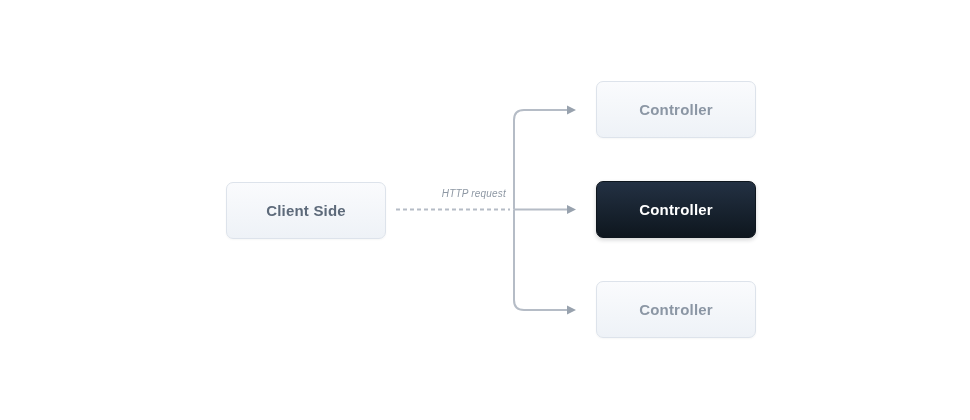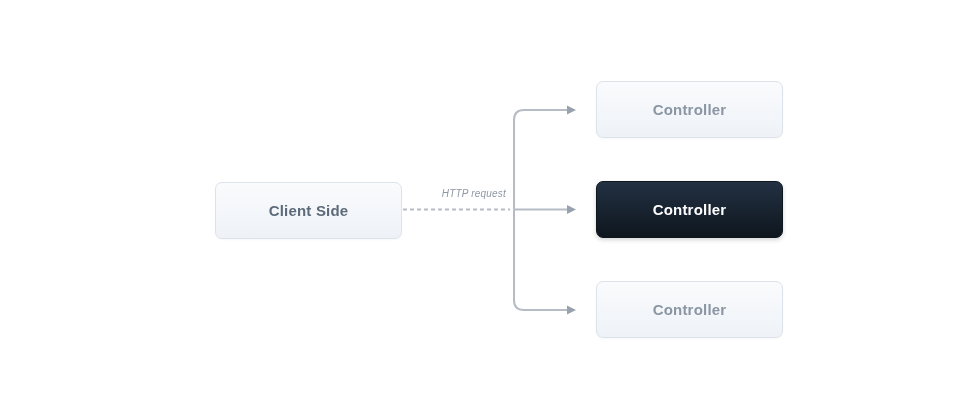--- a/index.html
+++ b/index.html
@@ -30,39 +30,39 @@
   }
   svg.connectors .dashed {
     stroke-dasharray: 4 3;
   }
   svg.connectors .arrow {
     fill: var(--arrowhead, #98a2ae);
     stroke: none;
   }
   .node {
     position: absolute;
-    width: 187px;
+    width: 160px;
     height: 57px;
     box-sizing: border-box;
     display: flex;
     align-items: center;
     justify-content: center;
     border-radius: 7px;
     font-size: 15px;
     font-weight: bold;
     letter-spacing: 0.2px;
   }
   .node.light {
     background: linear-gradient(180deg, var(--node-bg-top, #fafbfd) 0%, var(--node-bg-bottom, #eef2f7) 100%);
     border: 1px solid var(--node-border, #dde3eb);
     box-shadow: 0 1px 2px rgba(27, 39, 51, 0.04);
     color: var(--controller-text, #8b96a4);
   }
   .node.client {
-    left: 215px;
+    left: 226px;
     top: 182px;
     color: var(--client-text, #5d6a7a);
   }
   .node.ctrl-0 { left: 596px; top: 81px; }
   .node.ctrl-1 { left: 596px; top: 181px; }
   .node.ctrl-2 { left: 596px; top: 281px; }
   .node.dark {
     background: linear-gradient(180deg, var(--node-dark-top, #233143) 0%, var(--node-dark-bottom, #0e161e) 100%);
     border: 1px solid var(--node-dark-bottom, #0e161e);
     box-shadow: 0 2px 4px rgba(14, 22, 30, 0.18);

